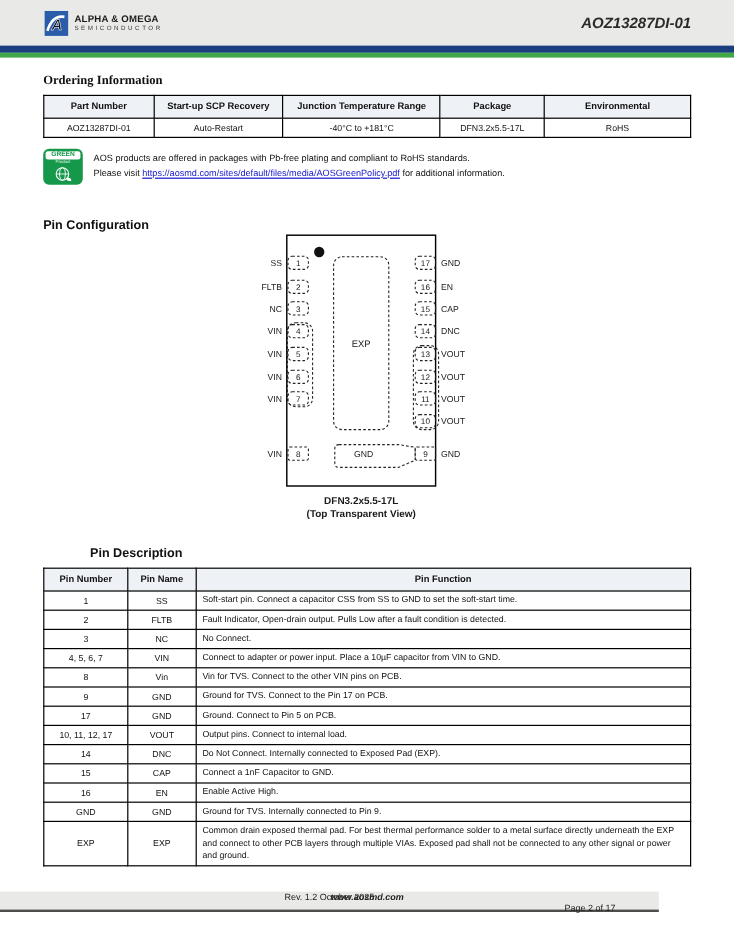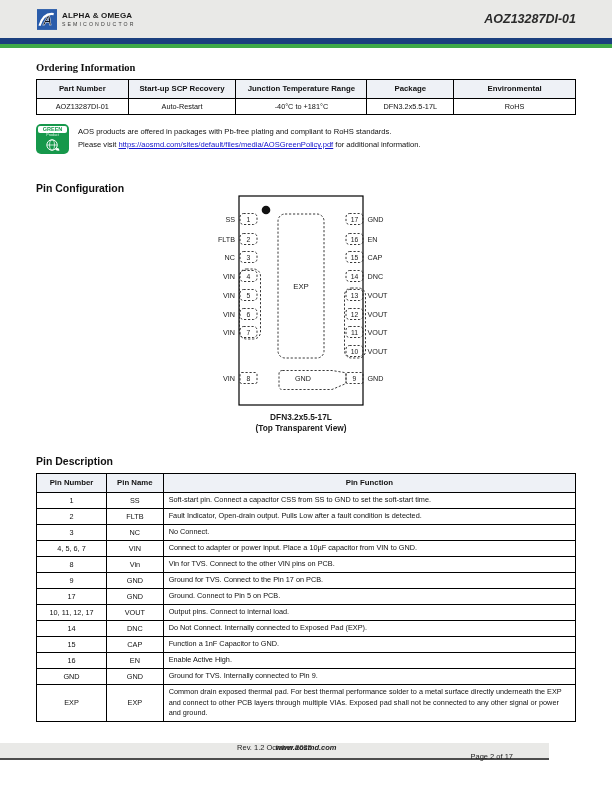--- a/index.html
+++ b/index.html
@@ -18,21 +18,21 @@
   .brand-line1{font-size:8px;font-weight:bold;color:#1a1a1a;letter-spacing:.2px;}
   .brand-line2{font-size:5.2px;letter-spacing:2.1px;color:#3a3a3a;margin-top:1px;}
   .part-number{font-size:12.5px;font-weight:bold;font-style:italic;color:#2b2b2b;}
   .stripe-blue{height:6px;background:var(--stripe-blue);}
   .stripe-green{height:4px;background:var(--stripe-green);}
 
   .content{padding:0 36px;}
   h2{font-size:10.5px;font-weight:bold;line-height:13px;}
   .h-ordering{margin-top:13px;font-family:Liberation Serif, serif;}
   .h-pincfg{margin-top:28px;}
-  .h-pindesc{margin-top:8px;}
+  .h-pindesc{margin-top:8px;margin-left:39px;}
 
   
   table.tbl{border-collapse:collapse;width:100%;border:1.5px solid #000;table-layout:fixed;}
   table.tbl th,table.tbl td{border:1px solid #000;font-size:7.3px;line-height:9.5px;}
   table.tbl th{background:var(--tbl-head-bg);font-weight:bold;font-size:7.8px;height:19px;text-align:center;}
   table.ordering{margin-top:5px;}
   table.ordering td{height:16px;text-align:center;}
   table.pins{margin-top:5px;}
   table.pins td{height:16px;padding:2px 0;}
   table.pins td.c{text-align:center;}
@@ -257,21 +257,21 @@
             <td class="fn">Output pins. Connect to internal load.</td>
           </tr>
           <tr>
             <td class="c">14</td>
             <td class="c">DNC</td>
             <td class="fn">Do Not Connect. Internally connected to Exposed Pad (EXP).</td>
           </tr>
           <tr>
             <td class="c">15</td>
             <td class="c">CAP</td>
-            <td class="fn">Function a 1nF Capacitor to GND.</td>
+            <td class="fn">Connect a 1nF Capacitor to GND.</td>
           </tr>
           <tr>
             <td class="c">16</td>
             <td class="c">EN</td>
             <td class="fn">Enable Active High.</td>
           </tr>
           <tr>
             <td class="c">GND</td>
             <td class="c">GND</td>
             <td class="fn">Ground for TVS. Internally connected to Pin 9.</td>

